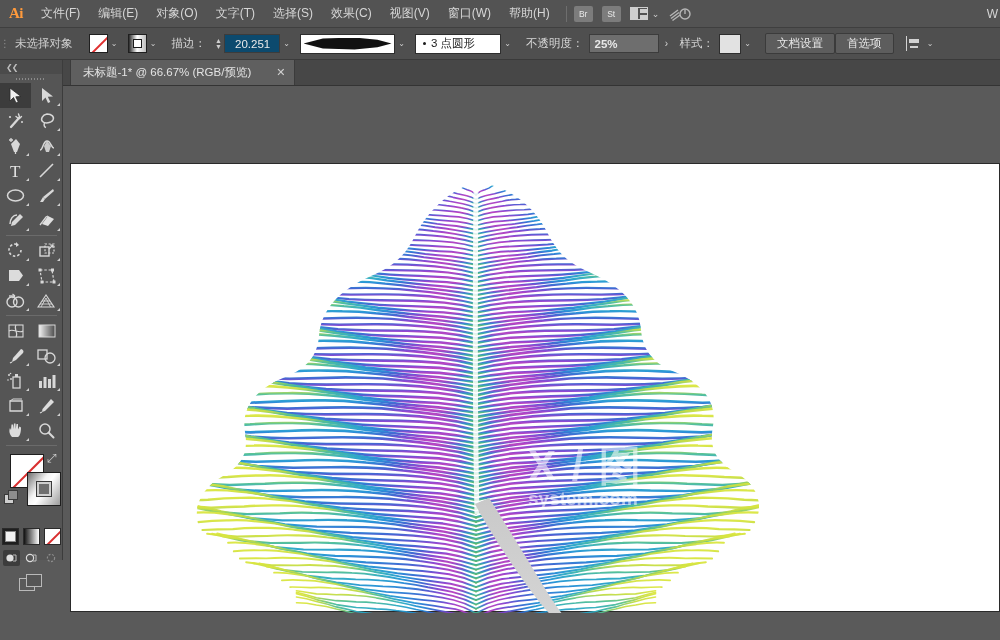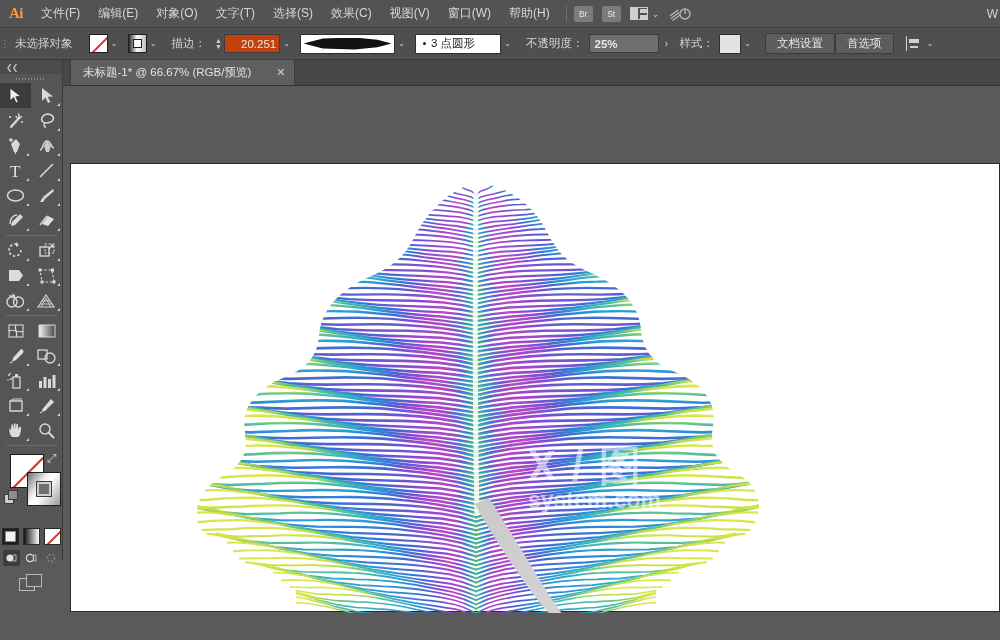--- a/index.html
+++ b/index.html
@@ -99,23 +99,23 @@
     width: 13px; height: 19px; display: flex; align-items: center;
     justify-content: center; color: #cfcfcf; font-size: 8px;
     margin-right: 7px;
   }
   .stepper {
     width: 11px; height: 19px; margin-left: 2px;
     display: flex; flex-direction: column; align-items: center;
     justify-content: center; color: #cfcfcf; font-size: 7px; line-height: 6px;
   }
   .num-field {
-    width: 56px; height: 19px; background: #c2410c;
+    width: 56px; height: 19px; background: #0c4a6e;
     color: #e9e9e9; font-size: 11.5px;
-    display: flex; align-items: center; padding-left: 16px;
+    display: flex; align-items: center; padding-left: 10px;
     border: 1px solid #3c3c3c;
     font-family: "Liberation Sans", sans-serif;
   }
   .brush-field {
     width: 95px; height: 20px; background: #ffffff;
     border: 1px solid #2e2e2e; position: relative; overflow: hidden;
     display: flex; align-items: center; justify-content: center;
   }
   .brush-stroke {
     width: 88px; height: 12px;
@@ -308,21 +308,21 @@
     position: absolute; left: 457px; top: 281px;
     width: 180px; pointer-events: none;
     color: rgba(255,255,255,0.55);
     font-size: 42px; font-weight: bold;
     font-family: "Liberation Sans", sans-serif;
     line-height: 1;
     text-align: left;
     letter-spacing: 2px;
   }
   .wm-center .sub {
-    font-size: 23px; letter-spacing: 0px; margin-top: 2px;
+    font-size: 19px; letter-spacing: 0px; margin-top: 2px;
     color: rgba(255,255,255,0.55);
   }
   .bottombar {
     position: absolute; left: 63px; top: 613px; width: 937px; height: 27px;
     background: #5a5a5a;
   }
 </style>
 </head>
 <body>
 

